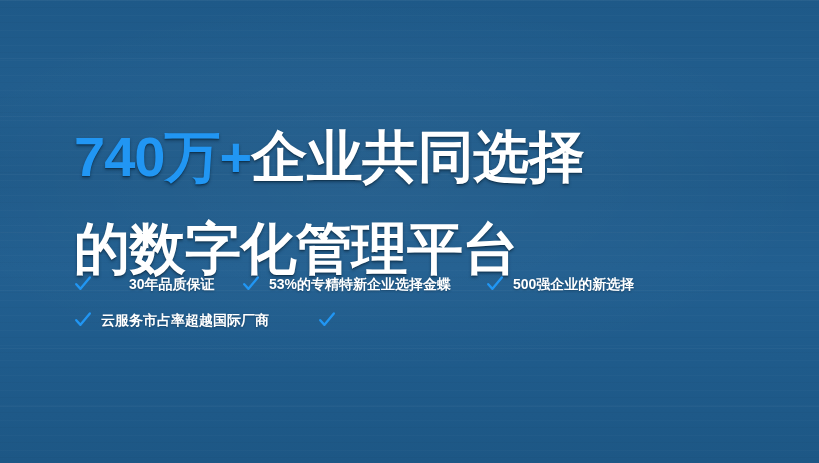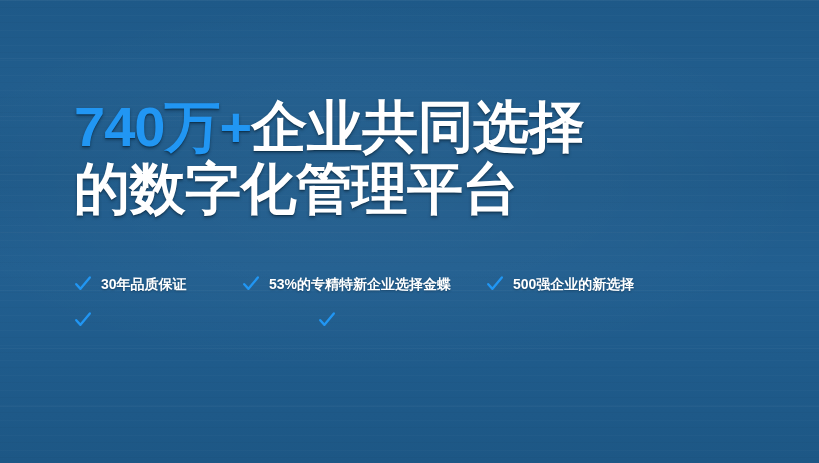--- a/index.html
+++ b/index.html
@@ -70,20 +70,21 @@
   .headline-line {
     font-size: 56px;
     line-height: 62px;
     font-weight: bold;
     color: #ffffff;
     letter-spacing: -0.5px;
     white-space: nowrap;
     text-shadow:
       0 2px 3px rgba(8, 34, 56, 0.55),
       0 1px 0 rgba(10, 40, 62, 0.4);
+    margin-top: 30px;
   }
 
   .accent {
     color: #2196f3;
     letter-spacing: -1px;
   }
 
   #features {
     position: absolute;
     left: 74px;
@@ -96,21 +97,21 @@
     align-items: center;
     height: 36px;
   }
 
   .feature-item {
     display: flex;
     align-items: center;
     white-space: nowrap;
   }
 
-  .feature-item.col1 { width: 168px; }
+  .feature-item.col1 { width: 168px; gap: 28px; }
   .feature-item.col2 { width: 244px; align-items: center; }
   .feature-item.col3 { width: auto; }
 
   .check-icon {
     flex: none;
     width: 18px;
     height: 18px;
     margin-right: 9px;
     display: block;
   }
@@ -157,20 +158,21 @@
           </svg>
         <span class="feature-label">500强企业的新选择</span>
       </div>
     </div>
 
     <div class="feature-row">
       <div class="feature-item col2">
         <svg class="check-icon" viewBox="0 0 20 20">
             <path d="M2.5 10.2 L7.2 15.4 L17.6 2.8" fill="none" stroke="#2196f3" stroke-width="2.6" stroke-linecap="round" stroke-linejoin="round"></path>
           </svg>
+        <span class="feature-label">云服务市占率超越国际厂商</span>
       </div>
       <div class="feature-item col3">
         <svg class="check-icon" viewBox="0 0 20 20">
             <path d="M2.5 10.2 L7.2 15.4 L17.6 2.8" fill="none" stroke="#2196f3" stroke-width="2.6" stroke-linecap="round" stroke-linejoin="round"></path>
           </svg>
       </div>
     </div>
 
   </div>
 

